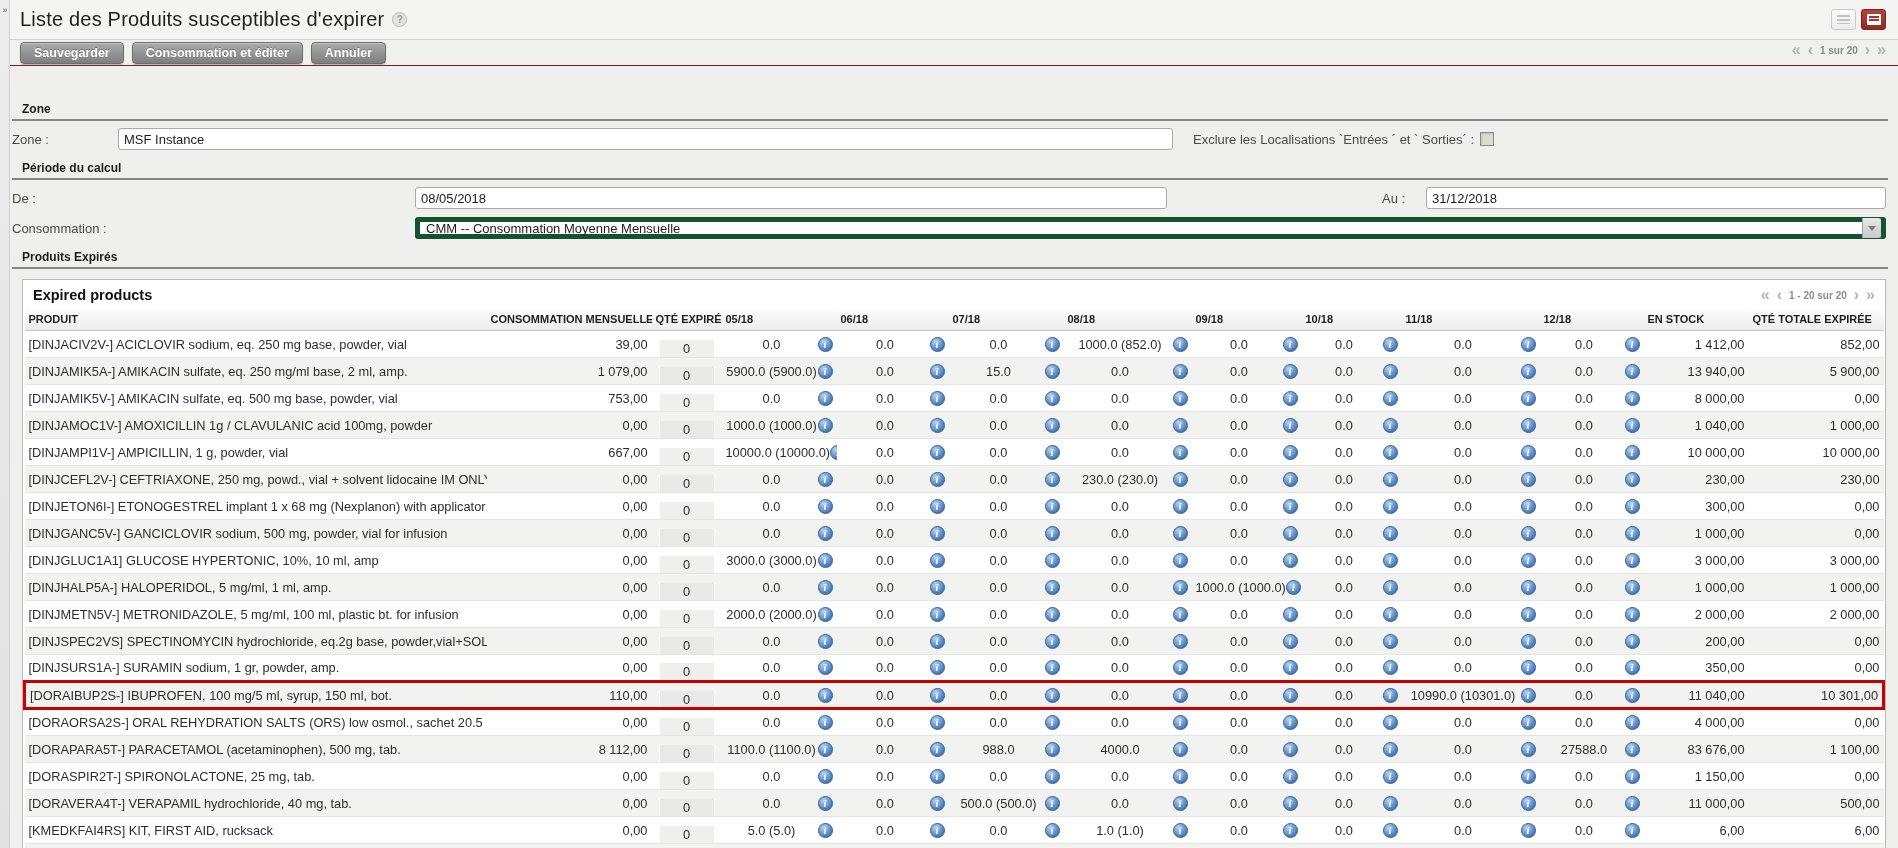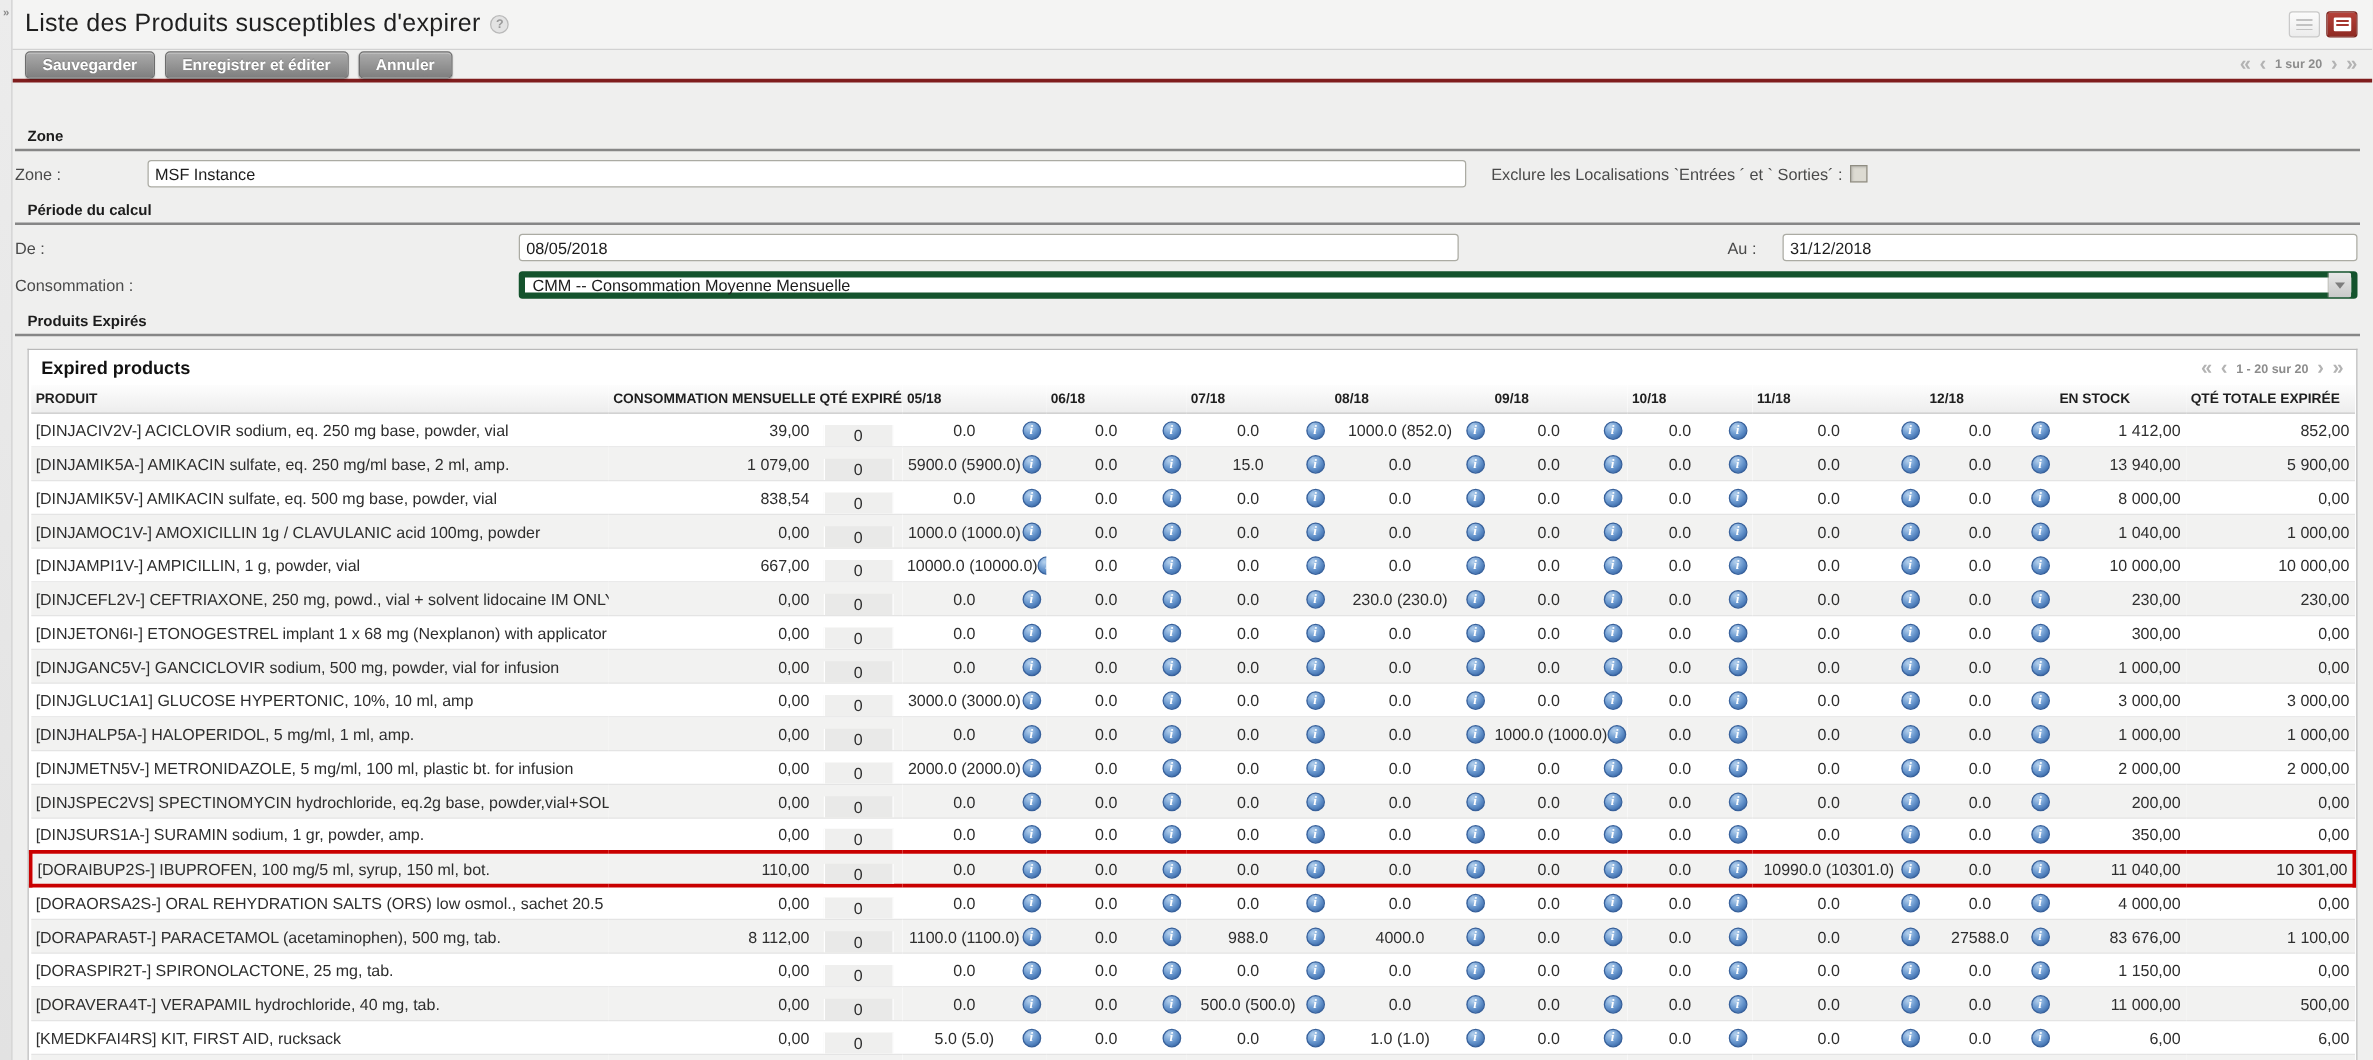--- a/index.html
+++ b/index.html
@@ -18,21 +18,21 @@
   .page-title { font-size:20px; color:#1f1f1f; letter-spacing:0.2px; }
   .help-icon { width:15px; height:15px; margin-left:8px; border-radius:50%; background:#e3e3e3; border:1px solid #b9b9b9; color:#9a9a9a; font-size:10px; font-weight:bold; display:inline-flex; align-items:center; justify-content:center; }
   .title-spacer { flex:1; }
   .viewbtn { width:25px; height:21px; border:1px solid #c9c9c9; border-radius:3px; margin-left:5px; background:linear-gradient(#fbfbfb,#ececec); display:flex; align-items:center; justify-content:center; cursor:pointer; }
   .viewbtn .bars { width:13px; height:9px; background:repeating-linear-gradient(#c2c2c2 0 2px, transparent 2px 4px); }
   .viewbtn.active { background:linear-gradient(#b5423a,#8f2a22); border-color:#7c231c; }
   .viewbtn.active .formglyph { width:14px; height:11px; background:#fff; border-radius:1px; position:relative; }
   .viewbtn.active .formglyph:before { content:""; position:absolute; left:2px; right:2px; top:2px; height:7px; background:repeating-linear-gradient(#a5362e 0 1.6px, #fff 1.6px 3.4px); }
 
   
-  .toolbar { height:26px; display:flex; align-items:center; padding:2px 12px 2px 10px; border-bottom:3px solid #7f1d1d; background:#f0f0ef; }
+  .toolbar { height:26px; display:flex; align-items:flex-start; padding:2px 12px 2px 10px; border-bottom:1px solid #7f1d1d; background:#f0f0ef; }
   .btn { background:linear-gradient(#ababab,#7f7f7f); border:1px solid #6d6d6d; border-radius:4px; color:#fff; font-weight:bold; font-size:12.5px; padding:3px 13px; margin-right:8px; text-shadow:0 -1px 0 rgba(0,0,0,.25); box-shadow:0 1px 1px rgba(0,0,0,.25), inset 0 1px 0 rgba(255,255,255,.3); cursor:pointer; }
   .pager { display:flex; align-items:center; gap:7px; }
   .pager .arrow { color:#b3b3b3; font-weight:bold; font-size:16px; line-height:1; cursor:pointer; }
   .pager .plabel { color:#8c8c8c; font-weight:bold; font-size:10px; }
 
   .formarea { padding-top:26px; }
   .section { margin:10px 10px 6px 2px; padding:0 0 3px 10px; font-size:12px; font-weight:bold; color:#1c1c1c; border-bottom:2px solid #868686; }
   .field-row { display:flex; align-items:center; margin:6px 0 6px 2px; height:24px; }
   .lbl { color:#4a4a4a; font-size:13px; text-align:left; padding-right:7px; flex:0 0 auto; }
   .tin { height:22px; background:#fff; border:1px solid #ababa3; border-radius:3px; font-family:"Liberation Sans",sans-serif; font-size:13px; color:#1c1c1c; padding:0 5px; }
@@ -93,21 +93,21 @@
       <span class="viewbtn">
           <span class="bars"></span>
         </span>
       <span class="viewbtn active">
           <span class="formglyph"></span>
         </span>
     </div>
 
     <div class="toolbar">
       <span class="btn">Sauvegarder</span>
-      <span class="btn">Enregistrer et éditer</span>
+      <span class="btn">Consommation et éditer</span>
       <span class="btn">Annuler</span>
       <span class="title-spacer"></span>
       <span class="pager">
         <span class="arrow">«</span>
         <span class="arrow">‹</span>
         <span class="plabel">1 sur 20</span>
         <span class="arrow">›</span>
         <span class="arrow">»</span>
       </span>
     </div>
@@ -299,21 +299,21 @@
                 <span class="mcell">
                   <span class="mval">0.0</span>
                   <span class="info-icon">i</span>
                 </span>
               </td>
               <td class="td-num">13 940,00</td>
               <td class="td-num">5 900,00</td>
             </tr>
             <tr class="r-odd">
               <td class="td-produit">[DINJAMIK5V-] AMIKACIN sulfate, eq. 500 mg base, powder, vial</td>
-              <td class="td-num">838,54</td>
+              <td class="td-num">753,00</td>
               <td class="td-qte"><span class="qte-box">0</span></td>
               <td class="td-month">
                 <span class="mcell">
                   <span class="mval">0.0</span>
                   <span class="info-icon">i</span>
                 </span>
               </td>
               <td class="td-month">
                 <span class="mcell">
                   <span class="mval">0.0</span>

